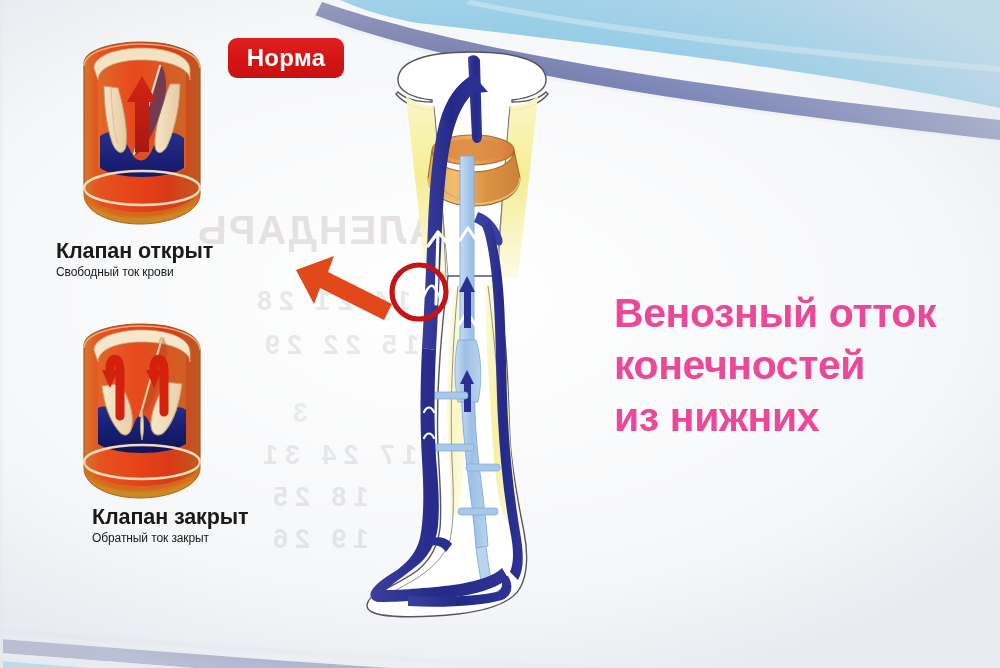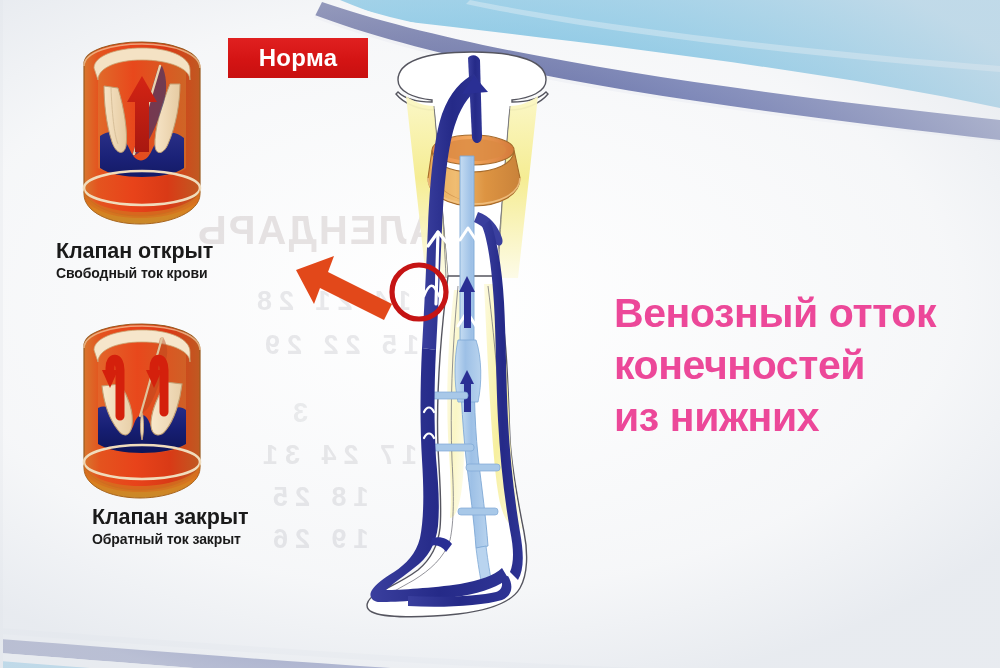--- a/index.html
+++ b/index.html
@@ -62,27 +62,28 @@
   .ghost-r3 { left: 286px; top: 398px; color: rgba(150,152,162,0.17); }
   .ghost-r4 { left: 256px; top: 440px; }
   .ghost-r5 { left: 266px; top: 482px; }
   .ghost-r6 { left: 266px; top: 524px; }
 
   
   .badge-norma {
     position: absolute;
     left: 228px;
     top: 38px;
-    width: 140px;
+    width: 116px;
     height: 40px;
     background: linear-gradient(180deg, #e02020 0%, #d41414 55%, #c81010 100%);
     box-shadow: 5px 5px 0 -1px rgba(224,30,30,0.0), 0 0 0 0 transparent;
     display: flex;
     align-items: center;
     justify-content: center;
+    border-radius: 9px;
   }
   .badge-norma::after {
     content: "";
     position: absolute;
     left: 6px;
     top: 6px;
     right: -6px;
     bottom: -6px;
     border: 1.5px solid #e86060;
     z-index: -1;
@@ -99,22 +100,22 @@
     position: absolute;
     color: #1a1a1a;
     line-height: 1.27;
   }
   .caption-title {
     font-size: 21.5px;
     font-weight: 700;
     letter-spacing: -0.1px;
   }
   .caption-sub {
-    font-size: 14px;
-    font-weight: 700;
+    font-size: 12px;
+    font-weight: 400;
     letter-spacing: -0.1px;
   }
   #caption-open  { left: 56px; top: 238px; }
   #caption-closed{ left: 56px; top: 504px; margin-left: 36px; }
 
   .main-title {
     position: absolute;
     left: 614px;
     top: 287px;
     width: 370px;

